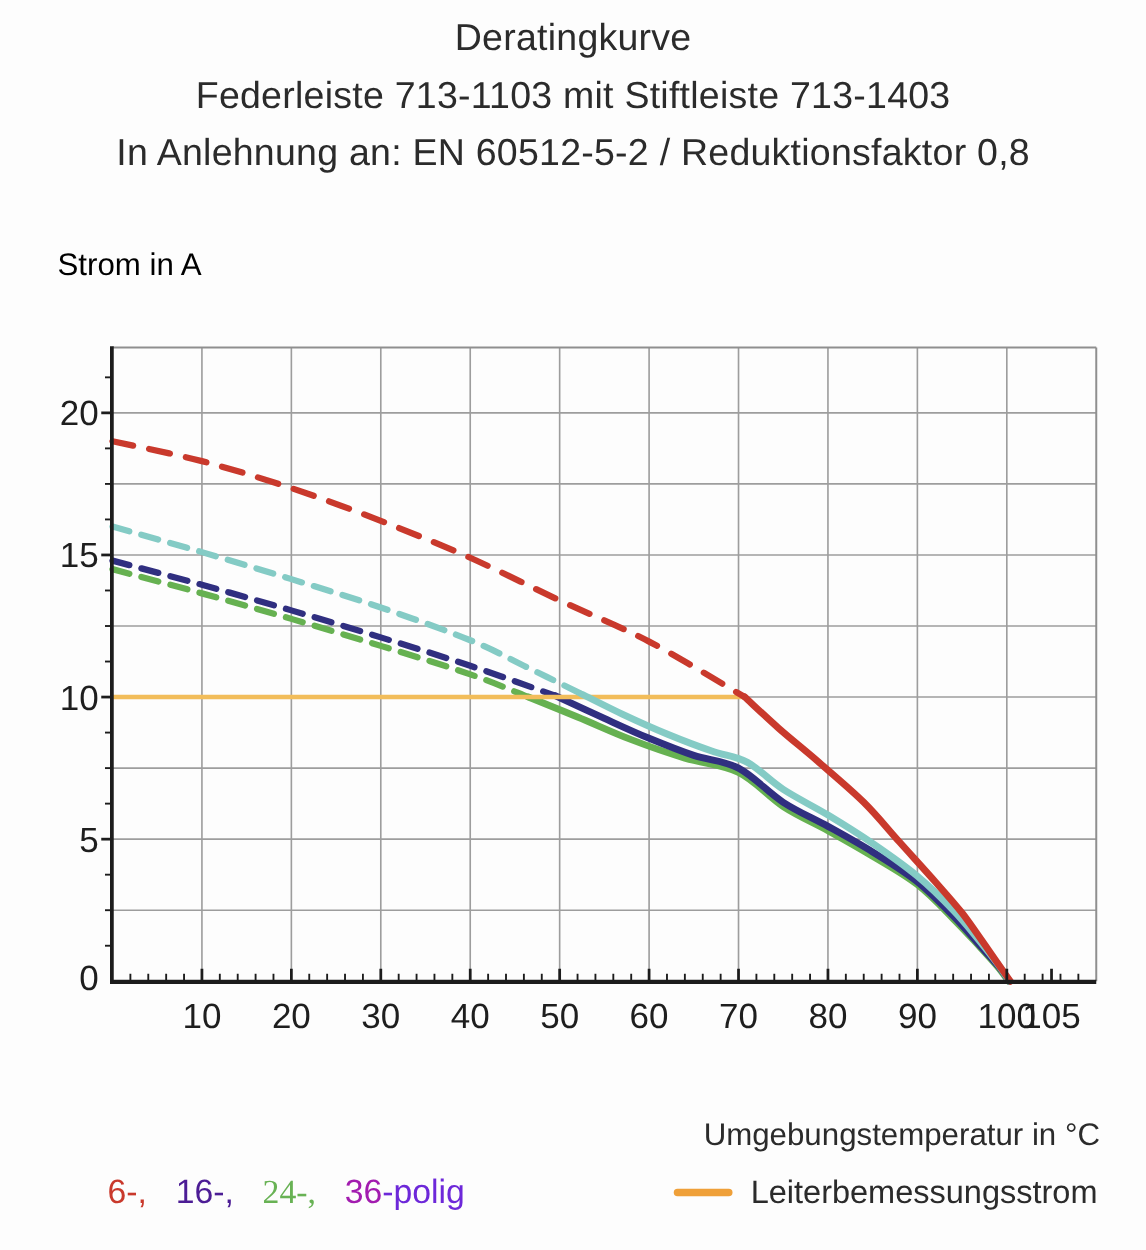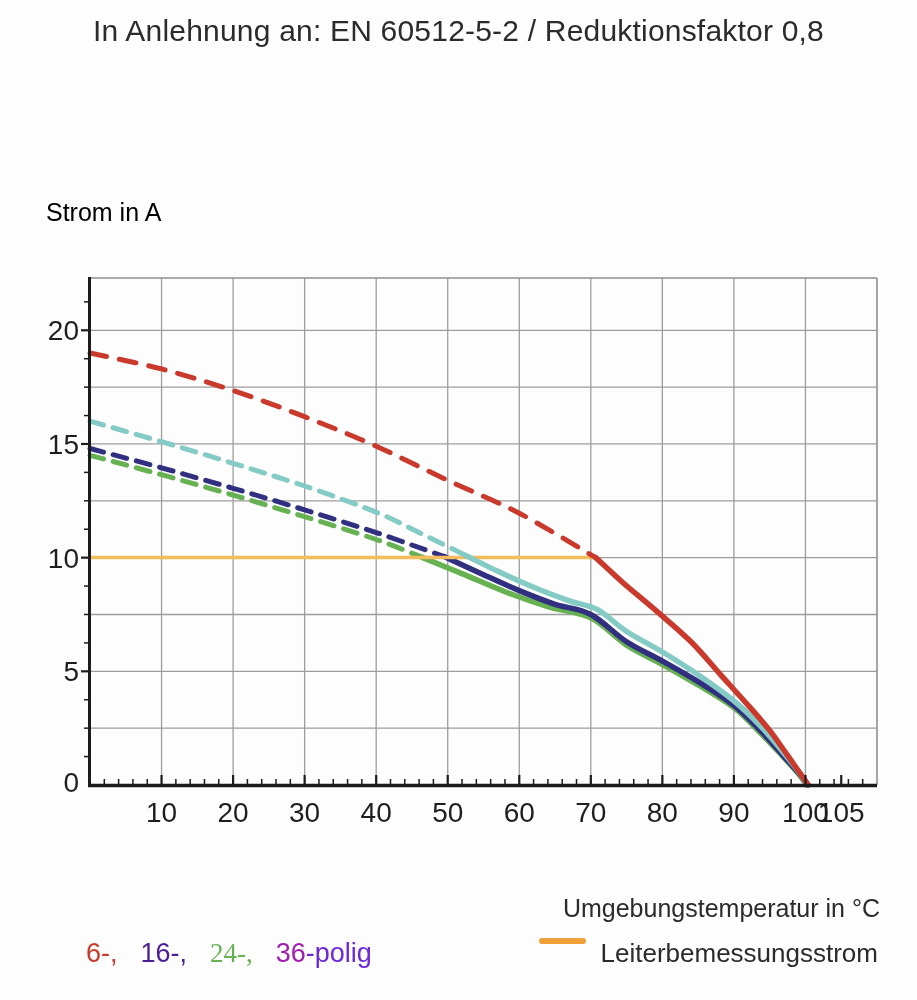--- a/index.html
+++ b/index.html
@@ -6,29 +6,31 @@
   body{font-family:"Liberation Sans", sans-serif;color:#2a2a2a;}
   #stage{position:relative;width:917px;height:1000px;background:#fdfdfd;overflow:hidden;}
   .title-block{position:absolute;top:8px;left:0;width:917px;text-align:center;}
   .title-line{font-size:30px;line-height:46px;color:#2b2b2b;letter-spacing:0.2px;white-space:nowrap;}
   .y-axis-title{position:absolute;left:46px;top:198px;font-size:25px;color:#000000;}
   .x-axis-title{position:absolute;right:37px;top:894px;font-size:25px;color:#2b2b2b;}
   #chart{position:absolute;left:0;top:0;}
   .legend{position:absolute;left:86px;right:39px;top:938px;display:flex;justify-content:space-between;align-items:center;}
   .legend-poles{display:flex;align-items:baseline;gap:23px;font-size:27px;}
   .legend-poles .suffix{color:#6d28d9;}
-  .legend-rated{display:flex;align-items:flex-start;gap:15px;font-size:26px;color:#2b2b2b;}
+  .legend-rated{display:flex;align-items:center;gap:15px;font-size:26px;color:#2b2b2b;}
   .swatch{display:inline-block;width:47px;height:6px;border-radius:3px;}
 </style>
 </head>
 <body>
 
 <div id="stage">
 
   <div class="title-block">
+    <div class="title-line">Deratingkurve</div>
+    <div class="title-line">Federleiste 713-1103 mit Stiftleiste 713-1403</div>
     <div class="title-line">In Anlehnung an: EN 60512-5-2 / Reduktionsfaktor 0,8</div>
   </div>
 
   <div class="y-axis-title">Strom in A</div>
 
   <svg id="chart" width="917" height="940" viewBox="0 0 917 940">
       <line x1="90" y1="728.1614349775784" x2="877" y2="728.1614349775784" stroke="#9d9d9d" stroke-width="1.3"></line>
       <line x1="90" y1="671.322869955157" x2="877" y2="671.322869955157" stroke="#9d9d9d" stroke-width="1.3"></line>
       <line x1="90" y1="614.4843049327354" x2="877" y2="614.4843049327354" stroke="#9d9d9d" stroke-width="1.3"></line>
       <line x1="90" y1="557.645739910314" x2="877" y2="557.645739910314" stroke="#9d9d9d" stroke-width="1.3"></line>

